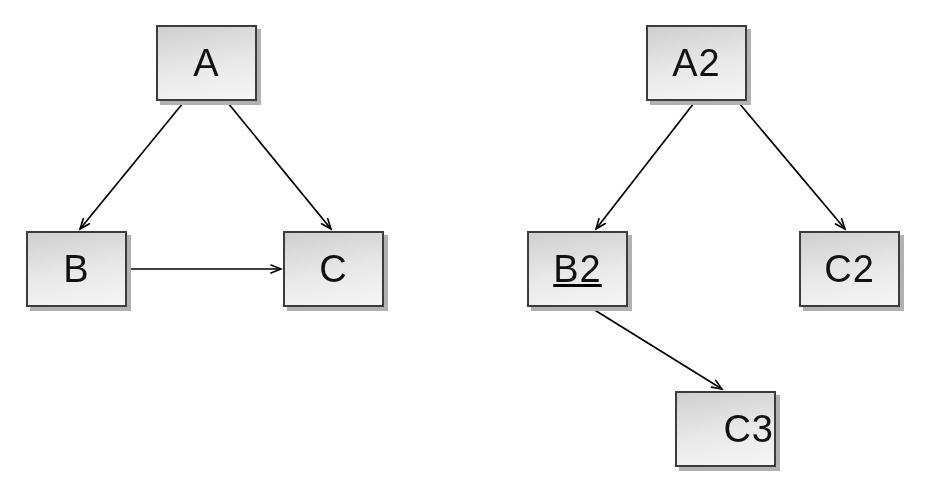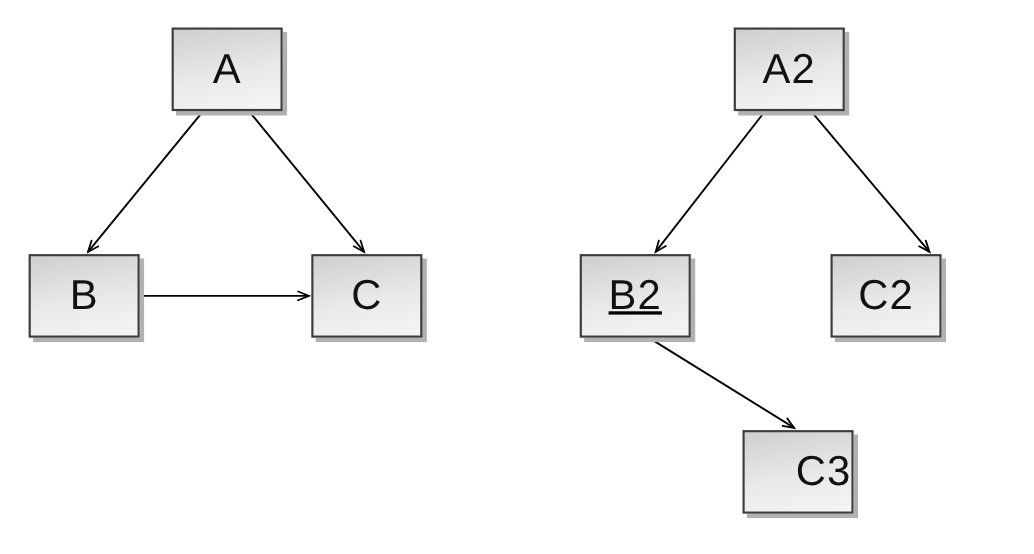--- a/index.html
+++ b/index.html
@@ -39,23 +39,23 @@
     font-size: 38px;
     letter-spacing: 1px;
     color: #111111;
     line-height: 1;
     user-select: none;
   }
   
   .node-A  { left: 156px; top: 25px; }
   .node-B  { left: 26px;  top: 231px; }
   .node-C  { left: 283px; top: 231px; }
-  .node-A2 { left: 667px; top: 25px; }
+  .node-A2 { left: 646px; top: 25px; }
   .node-B2 { left: 527px; top: 231px; text-decoration: underline; }
-  .node-C2 { left: 755px; top: 231px; }
+  .node-C2 { left: 799px; top: 231px; }
   .node-C3 { left: 675px; top: 391px; justify-content: flex-end; }
 </style>
 </head>
 <body>
 
 <div class="canvas">
 
   <svg class="edge-layer" width="940" height="504" viewBox="0 0 940 504" xmlns="http://www.w3.org/2000/svg">
     <defs>
       <marker id="arrow-open" markerWidth="13" markerHeight="12" refX="11" refY="5" orient="auto" markerUnits="userSpaceOnUse">

